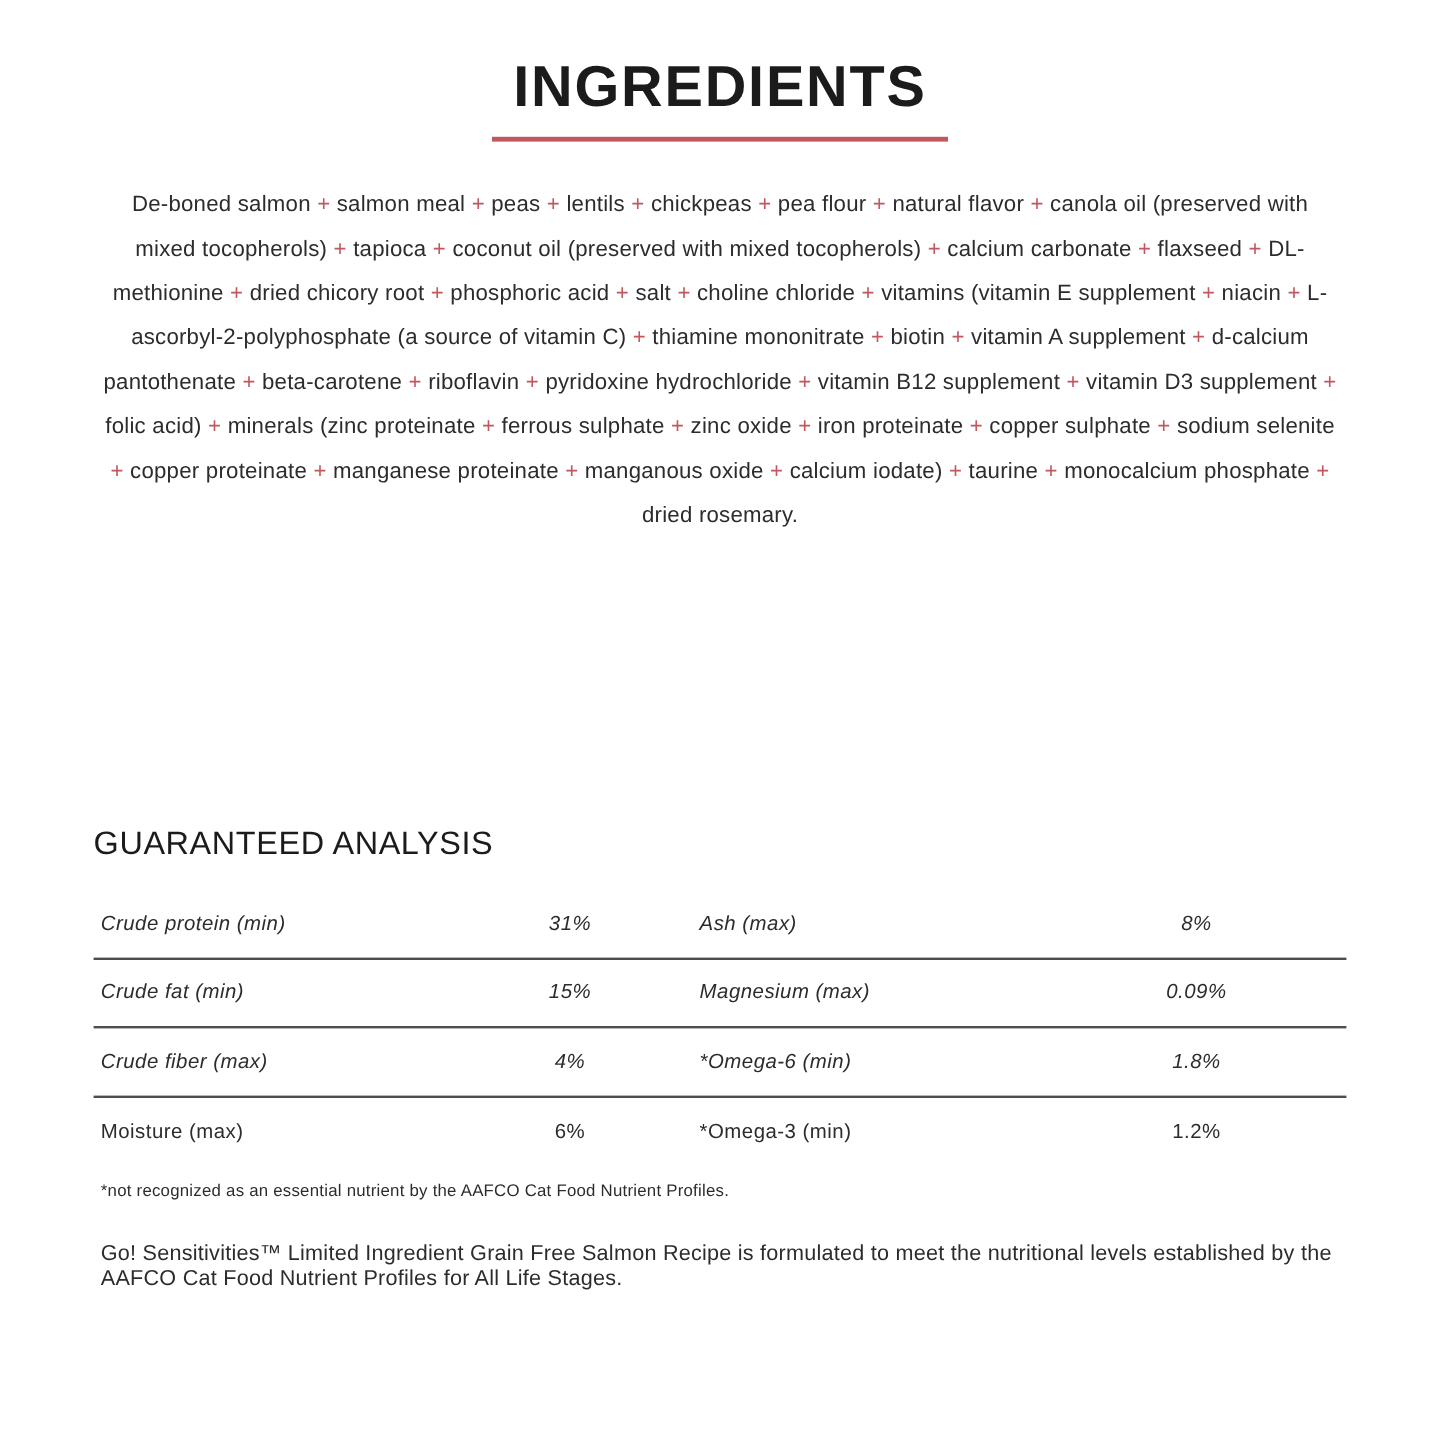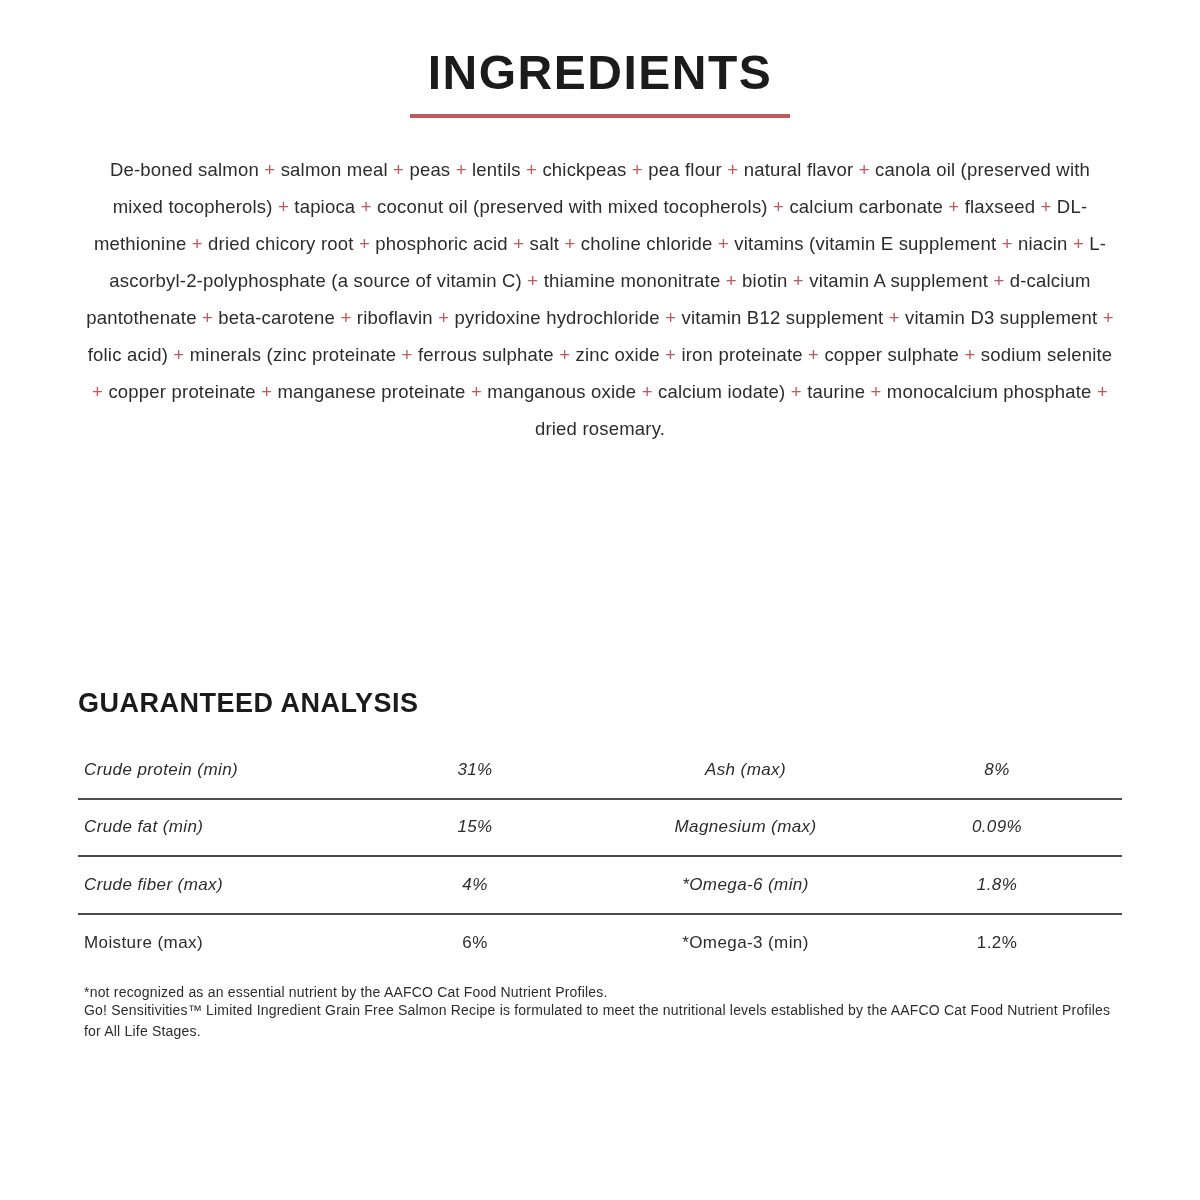--- a/index.html
+++ b/index.html
@@ -28,47 +28,47 @@
   }
   .ing-paragraph{
     width:1032px;margin:33px auto 0 auto;
     font-size:18.5px;line-height:37px;letter-spacing:0.2px;
     color:var(--body_text);text-align:center;
   }
   .ing-paragraph .plus{color:var(--accent_red);}
   
   .analysis-section{position:absolute;left:78px;top:688px;width:1044px;}
   .ga-heading{
-    font-size:27px;font-weight:bold;letter-spacing:0.5px;
+    font-size:27px;font-weight:normal;letter-spacing:0.5px;
     color:var(--heading_text);line-height:30px;
   }
   .ga-table{margin-top:24px;width:1044px;}
   .ga-row{
     display:grid;
     grid-template-columns:320px 154px 31px 325px 178px 36px;
     align-items:center;
     height:57.5px;
   }
   .ga-row:not(:last-child){border-bottom:2px solid var(--divider);font-style:italic;}
   .ga-label{
     font-size:17px;letter-spacing:0.4px;color:var(--body_text);
     padding-left:6px;text-align:left;
   }
-  .ga-label.second{padding-left:0;text-align:center;}
+  .ga-label.second{padding-left:0;}
   .ga-value{
     font-size:17px;letter-spacing:0.4px;color:var(--body_text);
     text-align:center;
   }
   .ga-footnote{
     margin-top:12px;padding-left:6px;
     font-size:14px;letter-spacing:0.2px;color:var(--body_text);
   }
   .ga-statement{
-    padding-left:6px;width:1044px;
-    font-size:14px;line-height:21px;letter-spacing:0.2px;color:var(--body_text);
+    margin-top:34px;padding-left:6px;width:1044px;
+    font-size:18px;line-height:21px;letter-spacing:0.2px;color:var(--body_text);
   }
 </style>
 </head>
 <body>
 
 <div class="ingredients-section">
   <div class="ing-title">INGREDIENTS</div>
   <div class="ing-rule"></div>
   <p class="ing-paragraph">De-boned salmon<span class="plus"> + </span>salmon meal<span class="plus"> + </span>peas<span class="plus"> + </span>lentils<span class="plus"> + </span>chickpeas<span class="plus"> + </span>pea flour<span class="plus"> + </span>natural flavor<span class="plus"> + </span>canola oil (preserved with mixed tocopherols)<span class="plus"> + </span>tapioca<span class="plus"> + </span>coconut oil (preserved with mixed tocopherols)<span class="plus"> + </span>calcium carbonate<span class="plus"> + </span>flaxseed<span class="plus"> + </span>DL-methionine<span class="plus"> + </span>dried chicory root<span class="plus"> + </span>phosphoric acid<span class="plus"> + </span>salt<span class="plus"> + </span>choline chloride<span class="plus"> + </span>vitamins (vitamin E supplement<span class="plus"> + </span>niacin<span class="plus"> + </span>L-ascorbyl-2-polyphosphate (a source of vitamin C)<span class="plus"> + </span>thiamine mononitrate<span class="plus"> + </span>biotin<span class="plus"> + </span>vitamin A supplement<span class="plus"> + </span>d-calcium pantothenate<span class="plus"> + </span>beta-carotene<span class="plus"> + </span>riboflavin<span class="plus"> + </span>pyridoxine hydrochloride<span class="plus"> + </span>vitamin B12 supplement<span class="plus"> + </span>vitamin D3 supplement<span class="plus"> + </span>folic acid)<span class="plus"> + </span>minerals (zinc proteinate<span class="plus"> + </span>ferrous sulphate<span class="plus"> + </span>zinc oxide<span class="plus"> + </span>iron proteinate<span class="plus"> + </span>copper sulphate<span class="plus"> + </span>sodium selenite<span class="plus"> + </span>copper proteinate<span class="plus"> + </span>manganese proteinate<span class="plus"> + </span>manganous oxide<span class="plus"> + </span>calcium iodate)<span class="plus"> + </span>taurine<span class="plus"> + </span>monocalcium phosphate<span class="plus"> + </span>dried rosemary.</p>
 </div>

